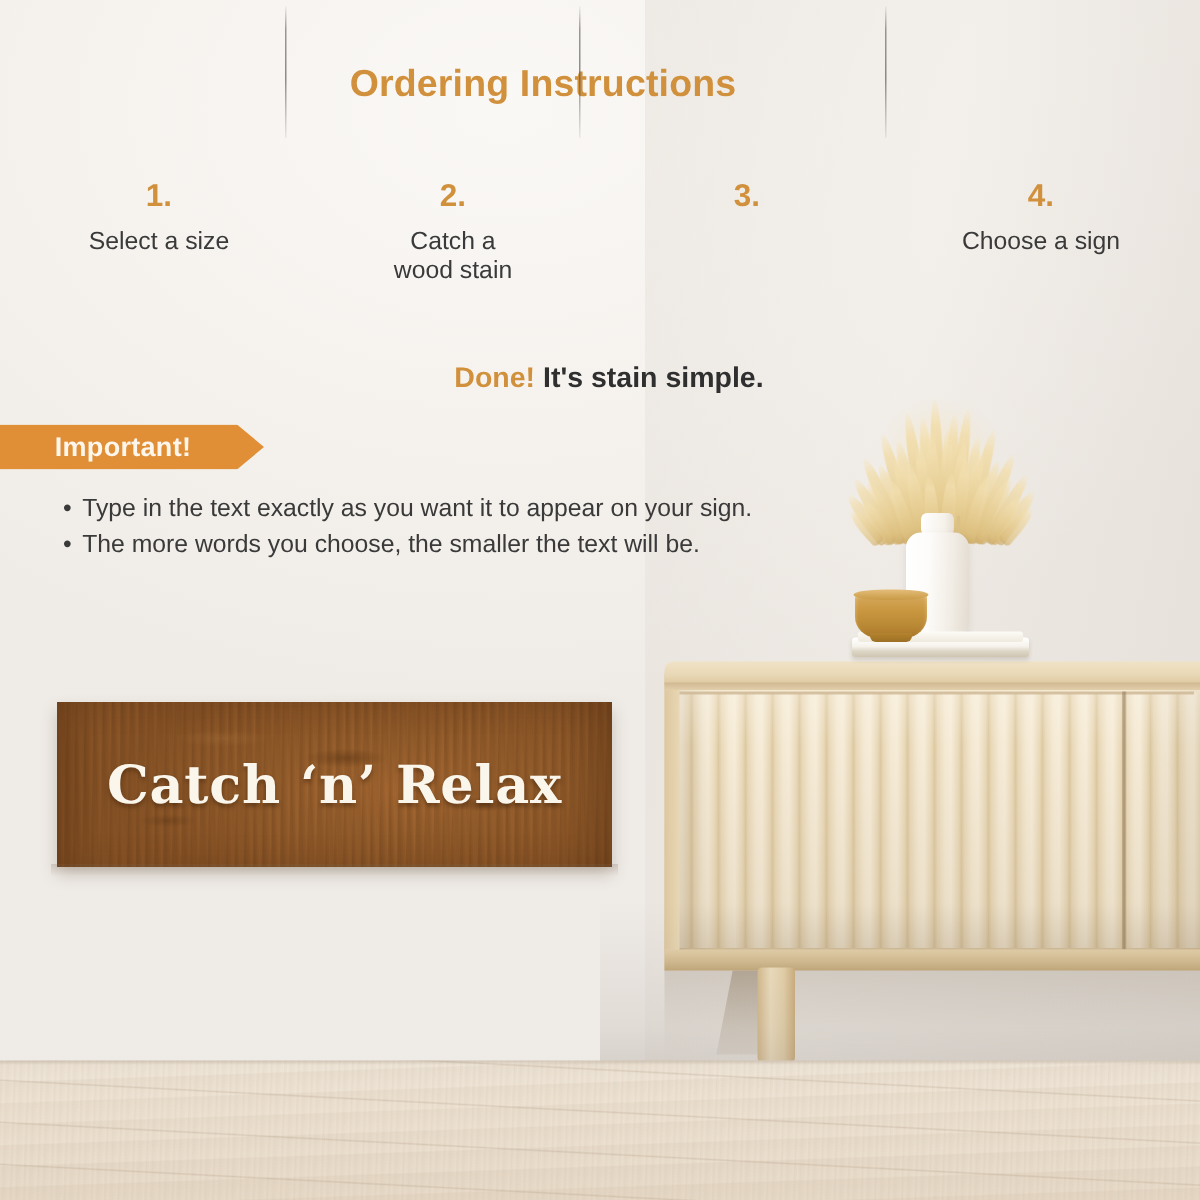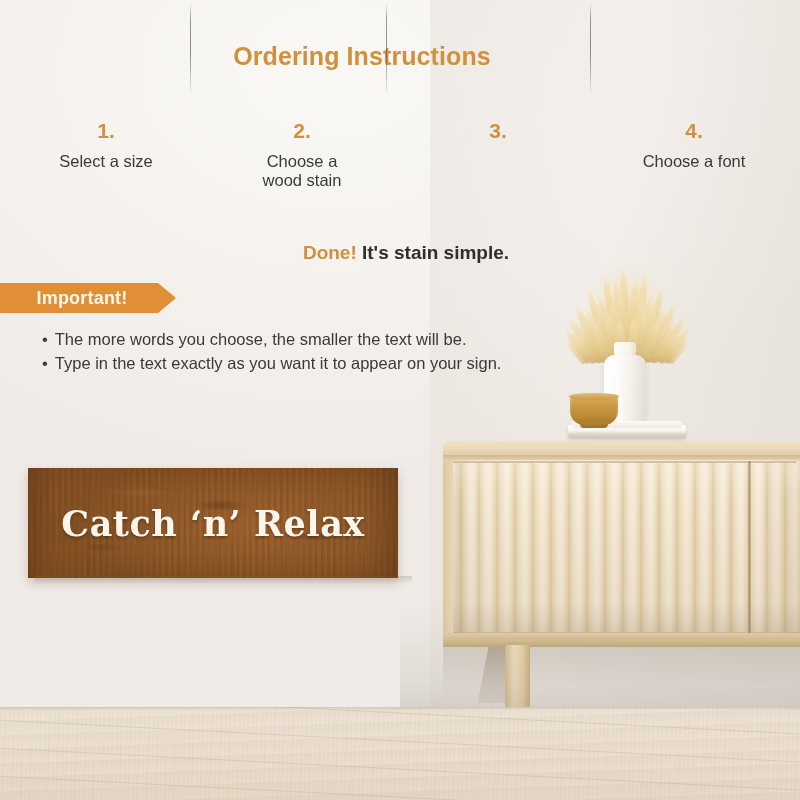--- a/index.html
+++ b/index.html
@@ -348,21 +348,21 @@
     font-size: 16.5px;
     color: #3a3a3a;
     line-height: 24px;
     white-space: nowrap;
   }
   .bullet .dot { margin-right: 7px; }
 
   
   .sign {
     position: absolute;
-    left: 28px; top: 468px;
+    left: 38px; top: 468px;
     width: 370px; height: 110px;
     background:
       linear-gradient(90deg, rgba(80,44,16,0.22) 0%, rgba(80,44,16,0) 8%, rgba(80,44,16,0) 90%, rgba(70,38,12,0.20) 100%),
       repeating-linear-gradient(88deg,
         rgba(108,62,24,0.00) 0px,
         rgba(108,62,24,0.22) 2px,
         rgba(168,110,56,0.06) 5px,
         rgba(96,54,20,0.16) 8px,
         rgba(150,95,46,0.00) 13px),
       repeating-linear-gradient(91deg,
@@ -500,49 +500,49 @@
 
     <div class="page-title">Ordering Instructions</div>
 
     <div class="steps">
       <div class="step">
         <div class="step-num">1.</div>
         <div class="step-label">Select a size</div>
       </div>
       <div class="step">
         <div class="step-num">2.</div>
-        <div class="step-label">Choose a
+        <div class="step-label">Catch a
 wood stain</div>
       </div>
       <div class="step">
         <div class="step-num">3.</div>
       </div>
       <div class="step">
         <div class="step-num">4.</div>
-        <div class="step-label">Choose a font</div>
+        <div class="step-label">Choose a sign</div>
       </div>
     </div>
     <div class="divider d1"></div>
     <div class="divider d2"></div>
     <div class="divider d3"></div>
 
     <div class="done-line">
       <span class="done-word">Done!</span><span> It's stain simple.</span>
     </div>
 
     <div class="ribbon">
       <span class="ribbon-text">Important!</span>
     </div>
 
     <div class="bullets">
       <div class="bullet">
+        <span class="dot">•</span><span>Type in the text exactly as you want it to appear on your sign.</span>
+      </div>
+      <div class="bullet">
         <span class="dot">•</span><span>The more words you choose, the smaller the text will be.</span>
-      </div>
-      <div class="bullet">
-        <span class="dot">•</span><span>Type in the text exactly as you want it to appear on your sign.</span>
       </div>
     </div>
 
     <div class="sign-shadow"></div>
     <div class="sign">
       <div class="sign-knots"></div>
       <div class="sign-text">Catch ‘n’ Relax</div>
     </div>
 
   </div>

